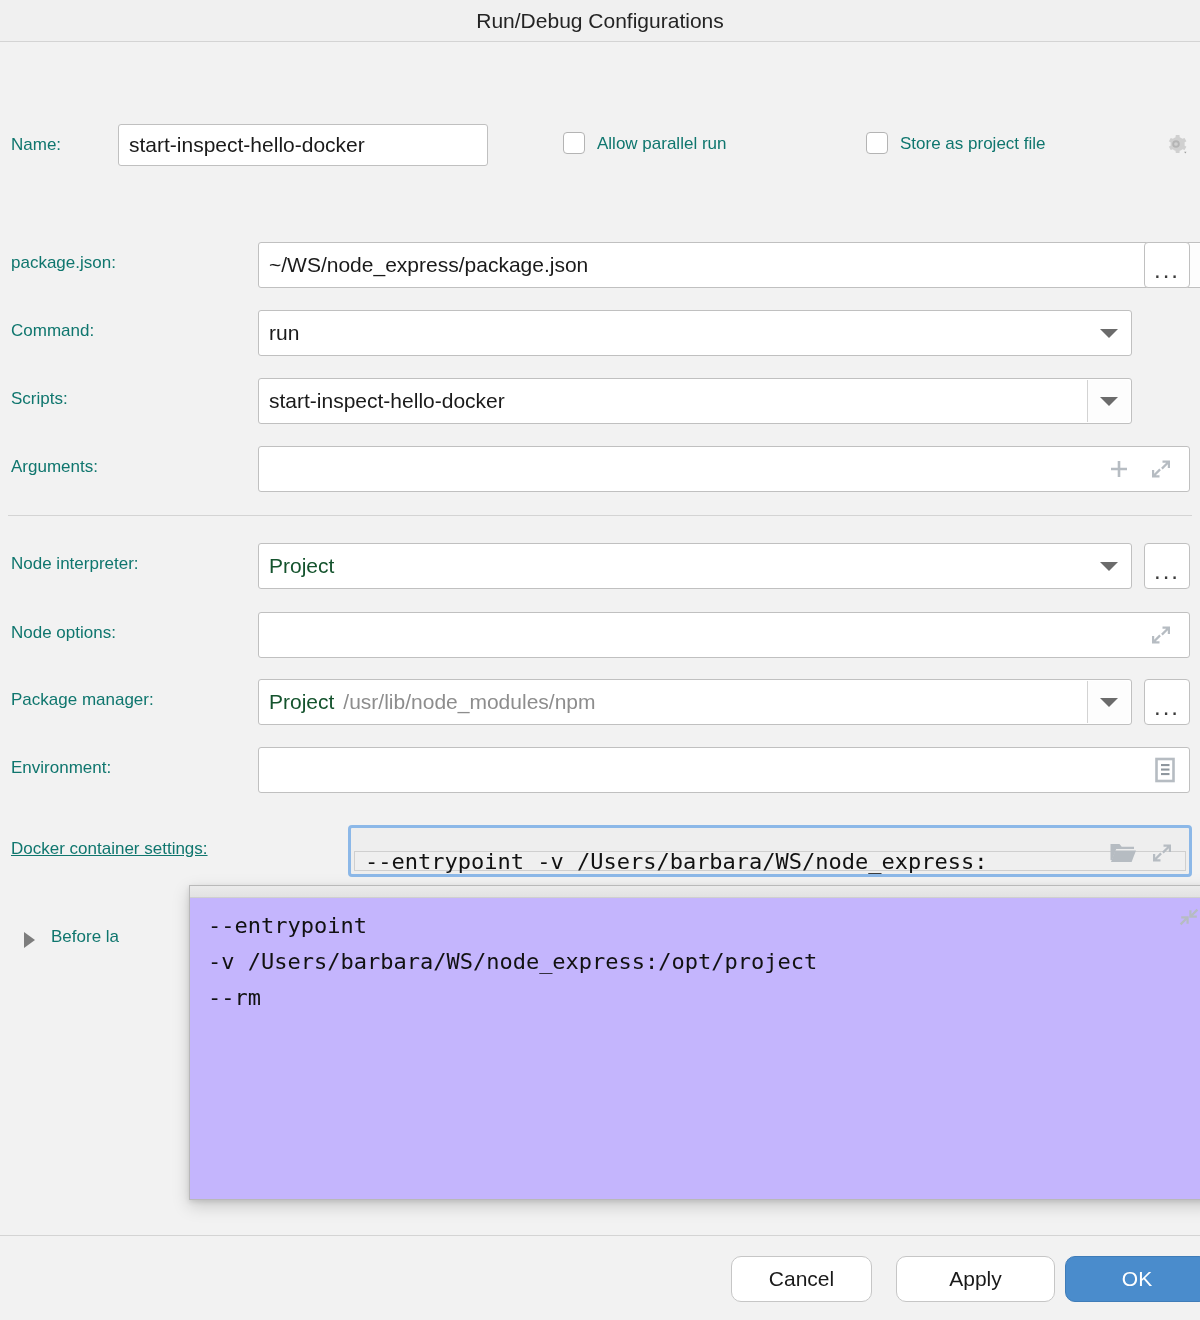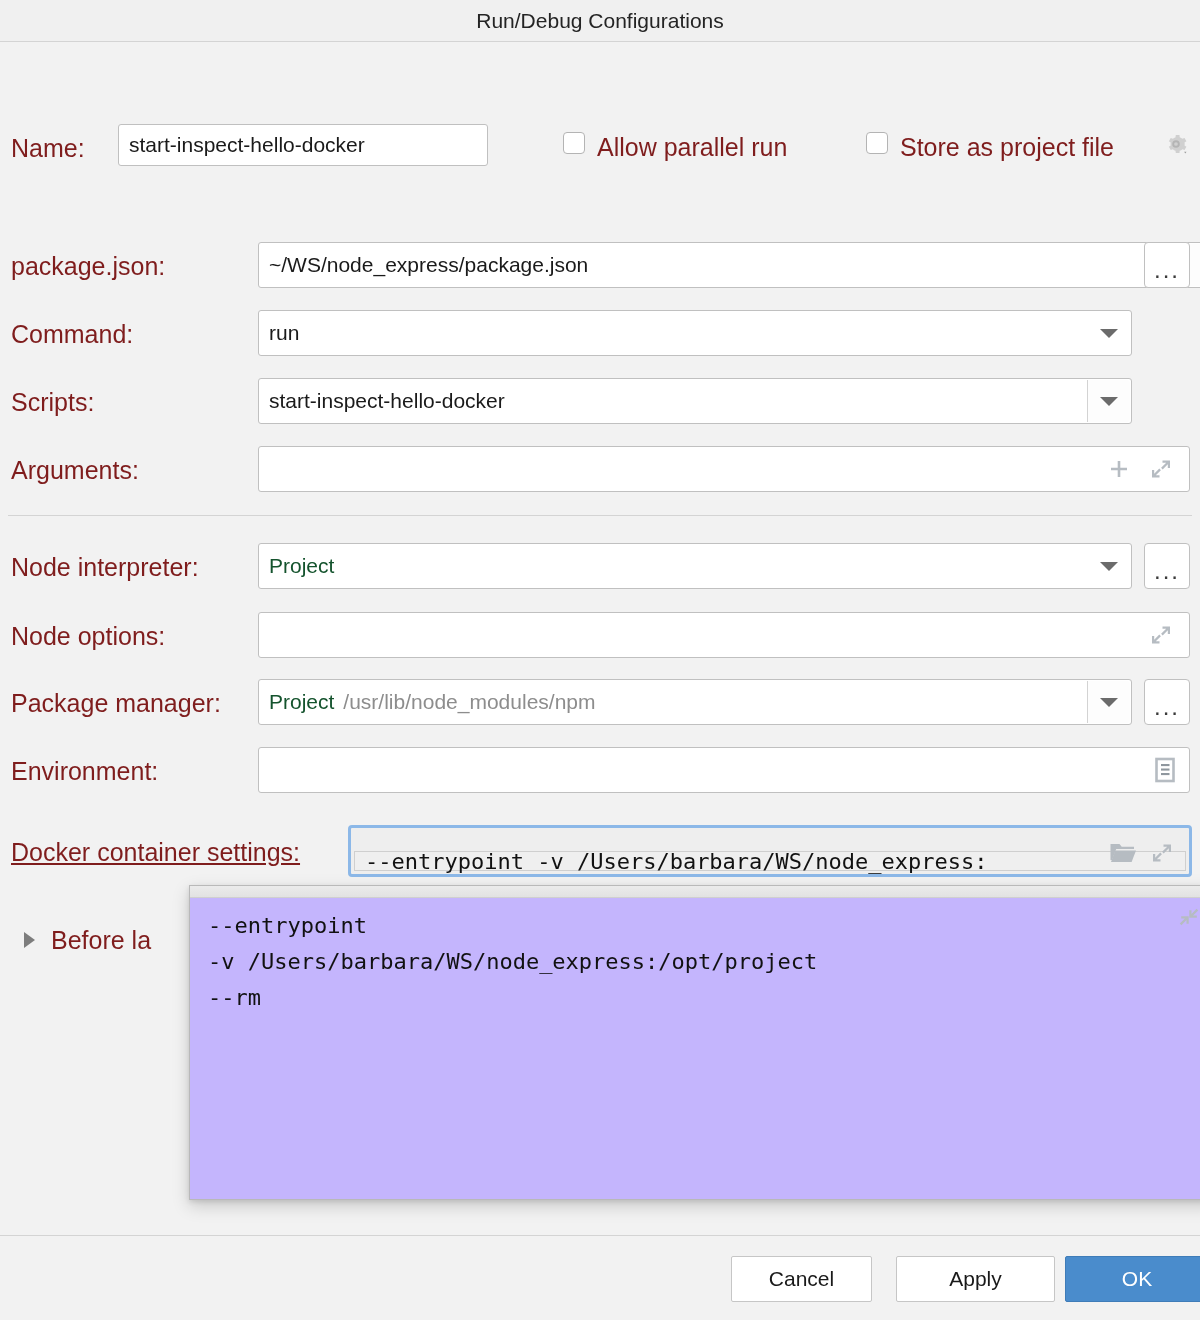--- a/index.html
+++ b/index.html
@@ -36,22 +36,22 @@
   
   .content {
     position: relative;
     height: 1192px;
     background: #f2f2f2;
   }
 
   
   .lbl {
     position: absolute;
-    font-size: 25px;
-    color: #7f1d1d;
+    font-size: 17px;
+    color: #0f766e;
     white-space: nowrap;
     line-height: 1;
   }
 
   
   .field {
     position: absolute;
     box-sizing: border-box;
     background: #ffffff;
     border: 1px solid #c0c0c0;
@@ -174,21 +174,21 @@
     left: 0; right: 0; bottom: 0;
     height: 85px;
     background: #f2f2f2;
     border-top: 1px solid #d4d4d4;
     box-sizing: border-box;
   }
   .btn {
     position: absolute;
     box-sizing: border-box;
     height: 46px;
-    border-radius: 2px;
+    border-radius: 10px;
     display: flex;
     align-items: center;
     justify-content: center;
     font-size: 21px;
   }
   .btn.secondary {
     background: #ffffff;
     border: 1px solid #c6c6c6;
     color: #1a1a1a;
   }

